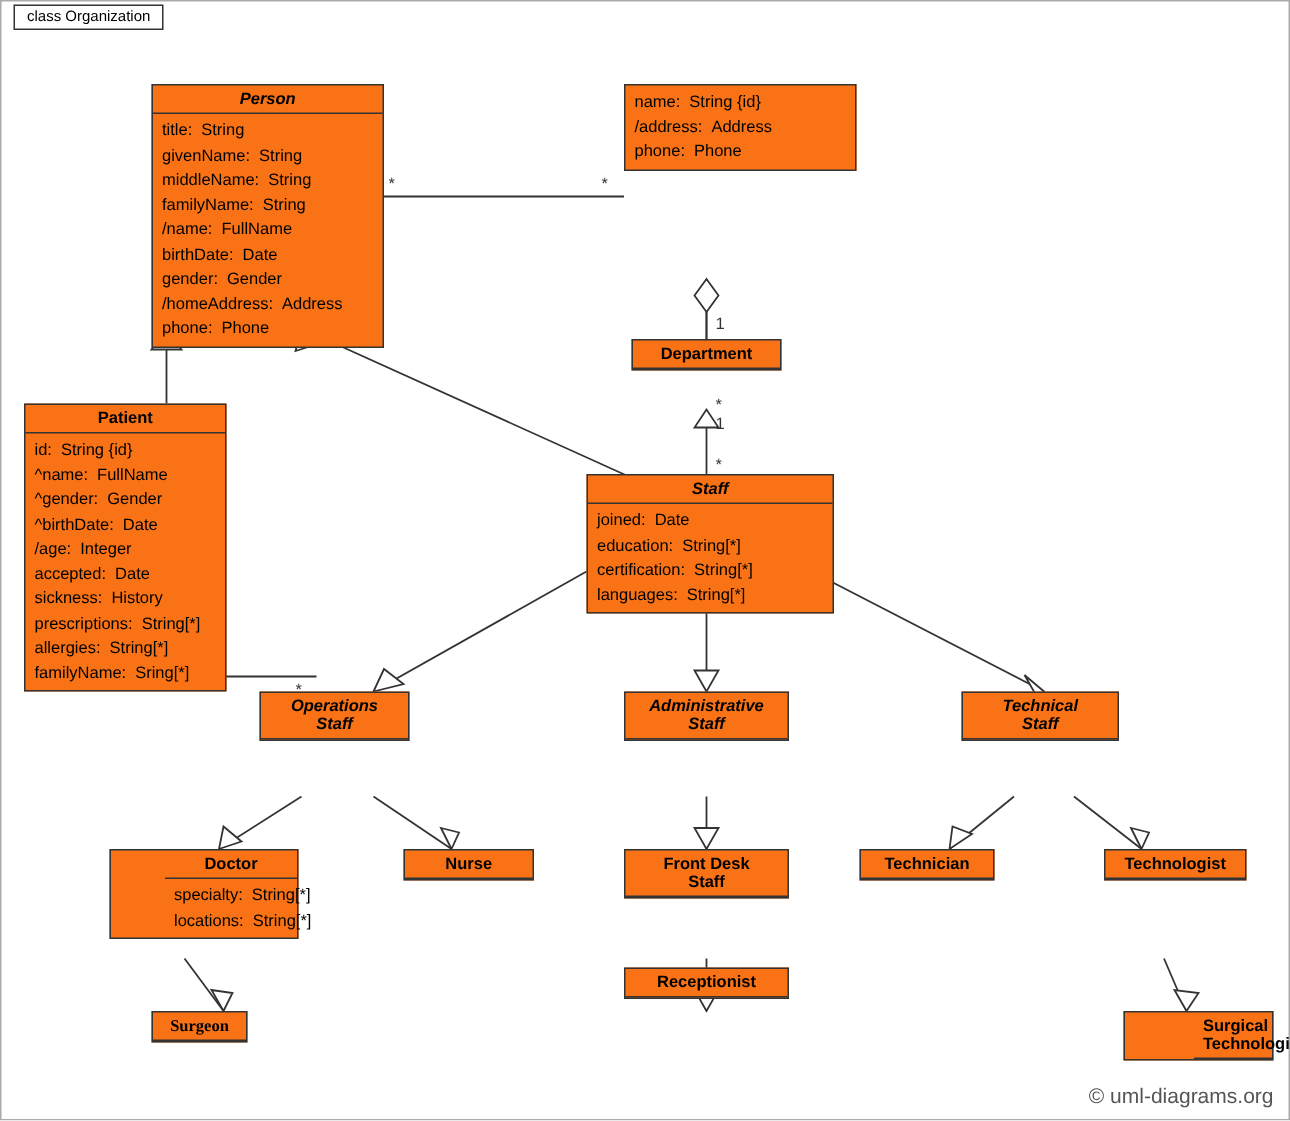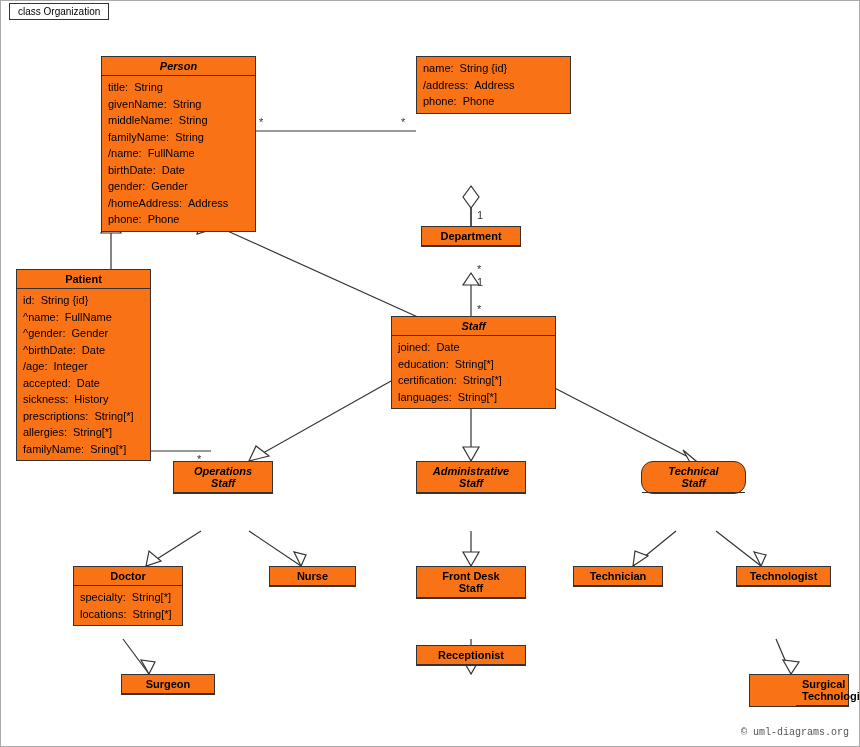--- a/index.html
+++ b/index.html
@@ -59,23 +59,22 @@
       position: absolute;
       top: 0; left: 0;
       width: 860px;
       height: 747px;
       pointer-events: none;
     }
     .copyright {
       position: absolute;
       bottom: 8px;
       right: 10px;
-      font-size: 10px;
+      font-size: 14px;
       color: #555;
-      font-family: Liberation Mono, monospace;
     }
   </style>
 </head>
 <body>
 
 <div class="diagram-container">
   <div class="diagram-title">class Organization</div>
 
   <svg class="arrows">
 
@@ -275,26 +274,26 @@
   <div class="uml-box" style="left:172px; top:460px; width:100px; text-align:center;">
     <div class="box-title" style="white-space:pre-line;">Operations
 Staff</div>
   </div>
 
   <div class="uml-box" style="left:415px; top:460px; width:110px; text-align:center;">
     <div class="box-title" style="white-space:pre-line;">Administrative
 Staff</div>
   </div>
 
-  <div class="uml-box" style="left:640px; top:460px; width:105px; text-align:center;border-radius:12px;">
+  <div class="uml-box" style="left:640px; top:460px; width:105px; text-align:center;">
     <div class="box-title" style="white-space:pre-line;">Technical
 Staff</div>
   </div>
 
-  <div class="uml-box" style="left:72px; top:565px; width:110px;">
+  <div class="uml-box" style="left:72px; top:565px; width:126px;padding-left:36px;">
     <div class="box-title normal">Doctor</div>
     <div class="box-attrs">
       <div class="attr-row">
           <span class="attr-name">specialty:</span>
           <span class="attr-type">String[*]</span>
         </div>
       <div class="attr-row">
           <span class="attr-name">locations:</span>
           <span class="attr-type">String[*]</span>
         </div>
@@ -311,21 +310,21 @@
   </div>
 
   <div class="uml-box" style="left:572px; top:565px; width:90px;">
     <div class="box-title normal">Technician</div>
   </div>
 
   <div class="uml-box" style="left:735px; top:565px; width:95px;">
     <div class="box-title normal">Technologist</div>
   </div>
 
-  <div class="uml-box" style="left:120px; top:673px; width:94px;">
+  <div class="uml-box" style="left:100px; top:673px; width:64px;font-family:Liberation Serif, serif;">
     <div class="box-title normal">Surgeon</div>
   </div>
 
   <div class="uml-box" style="left:415px; top:644px; width:110px;">
     <div class="box-title normal">Receptionist</div>
   </div>
 
   <div class="uml-box" style="left:748px; top:673px; width:100px; text-align:center;padding-left:46px;">
     <div class="box-title normal" style="white-space:pre-line;">Surgical
 Technologist</div>

